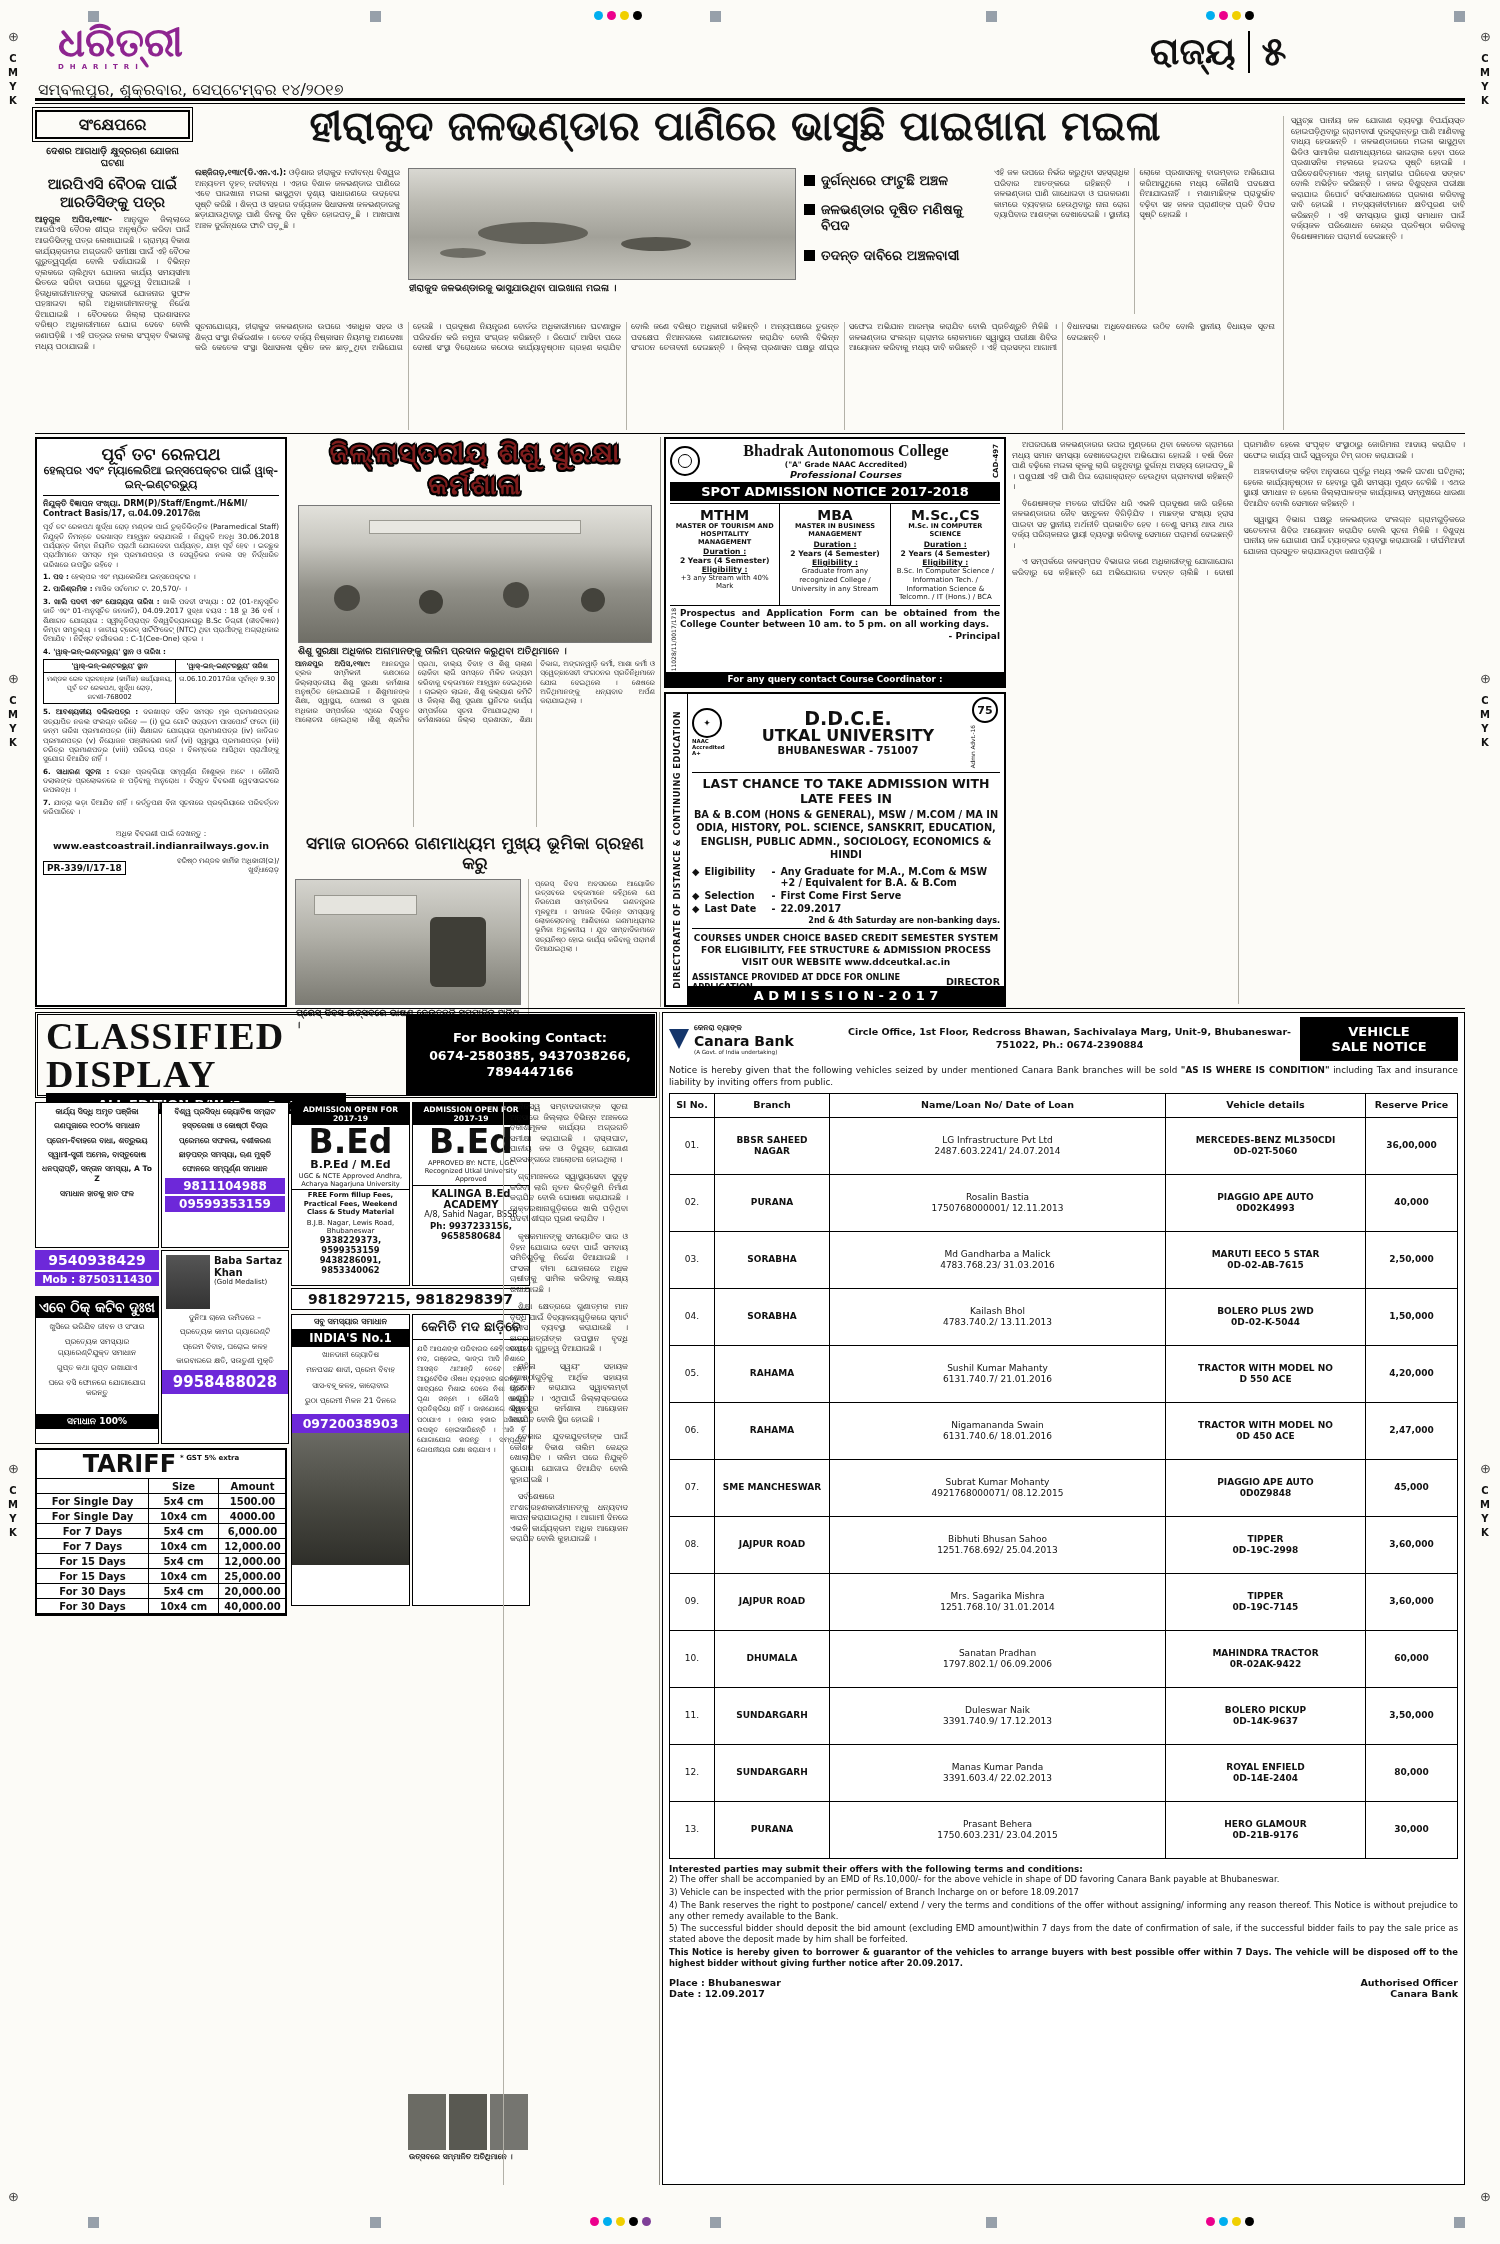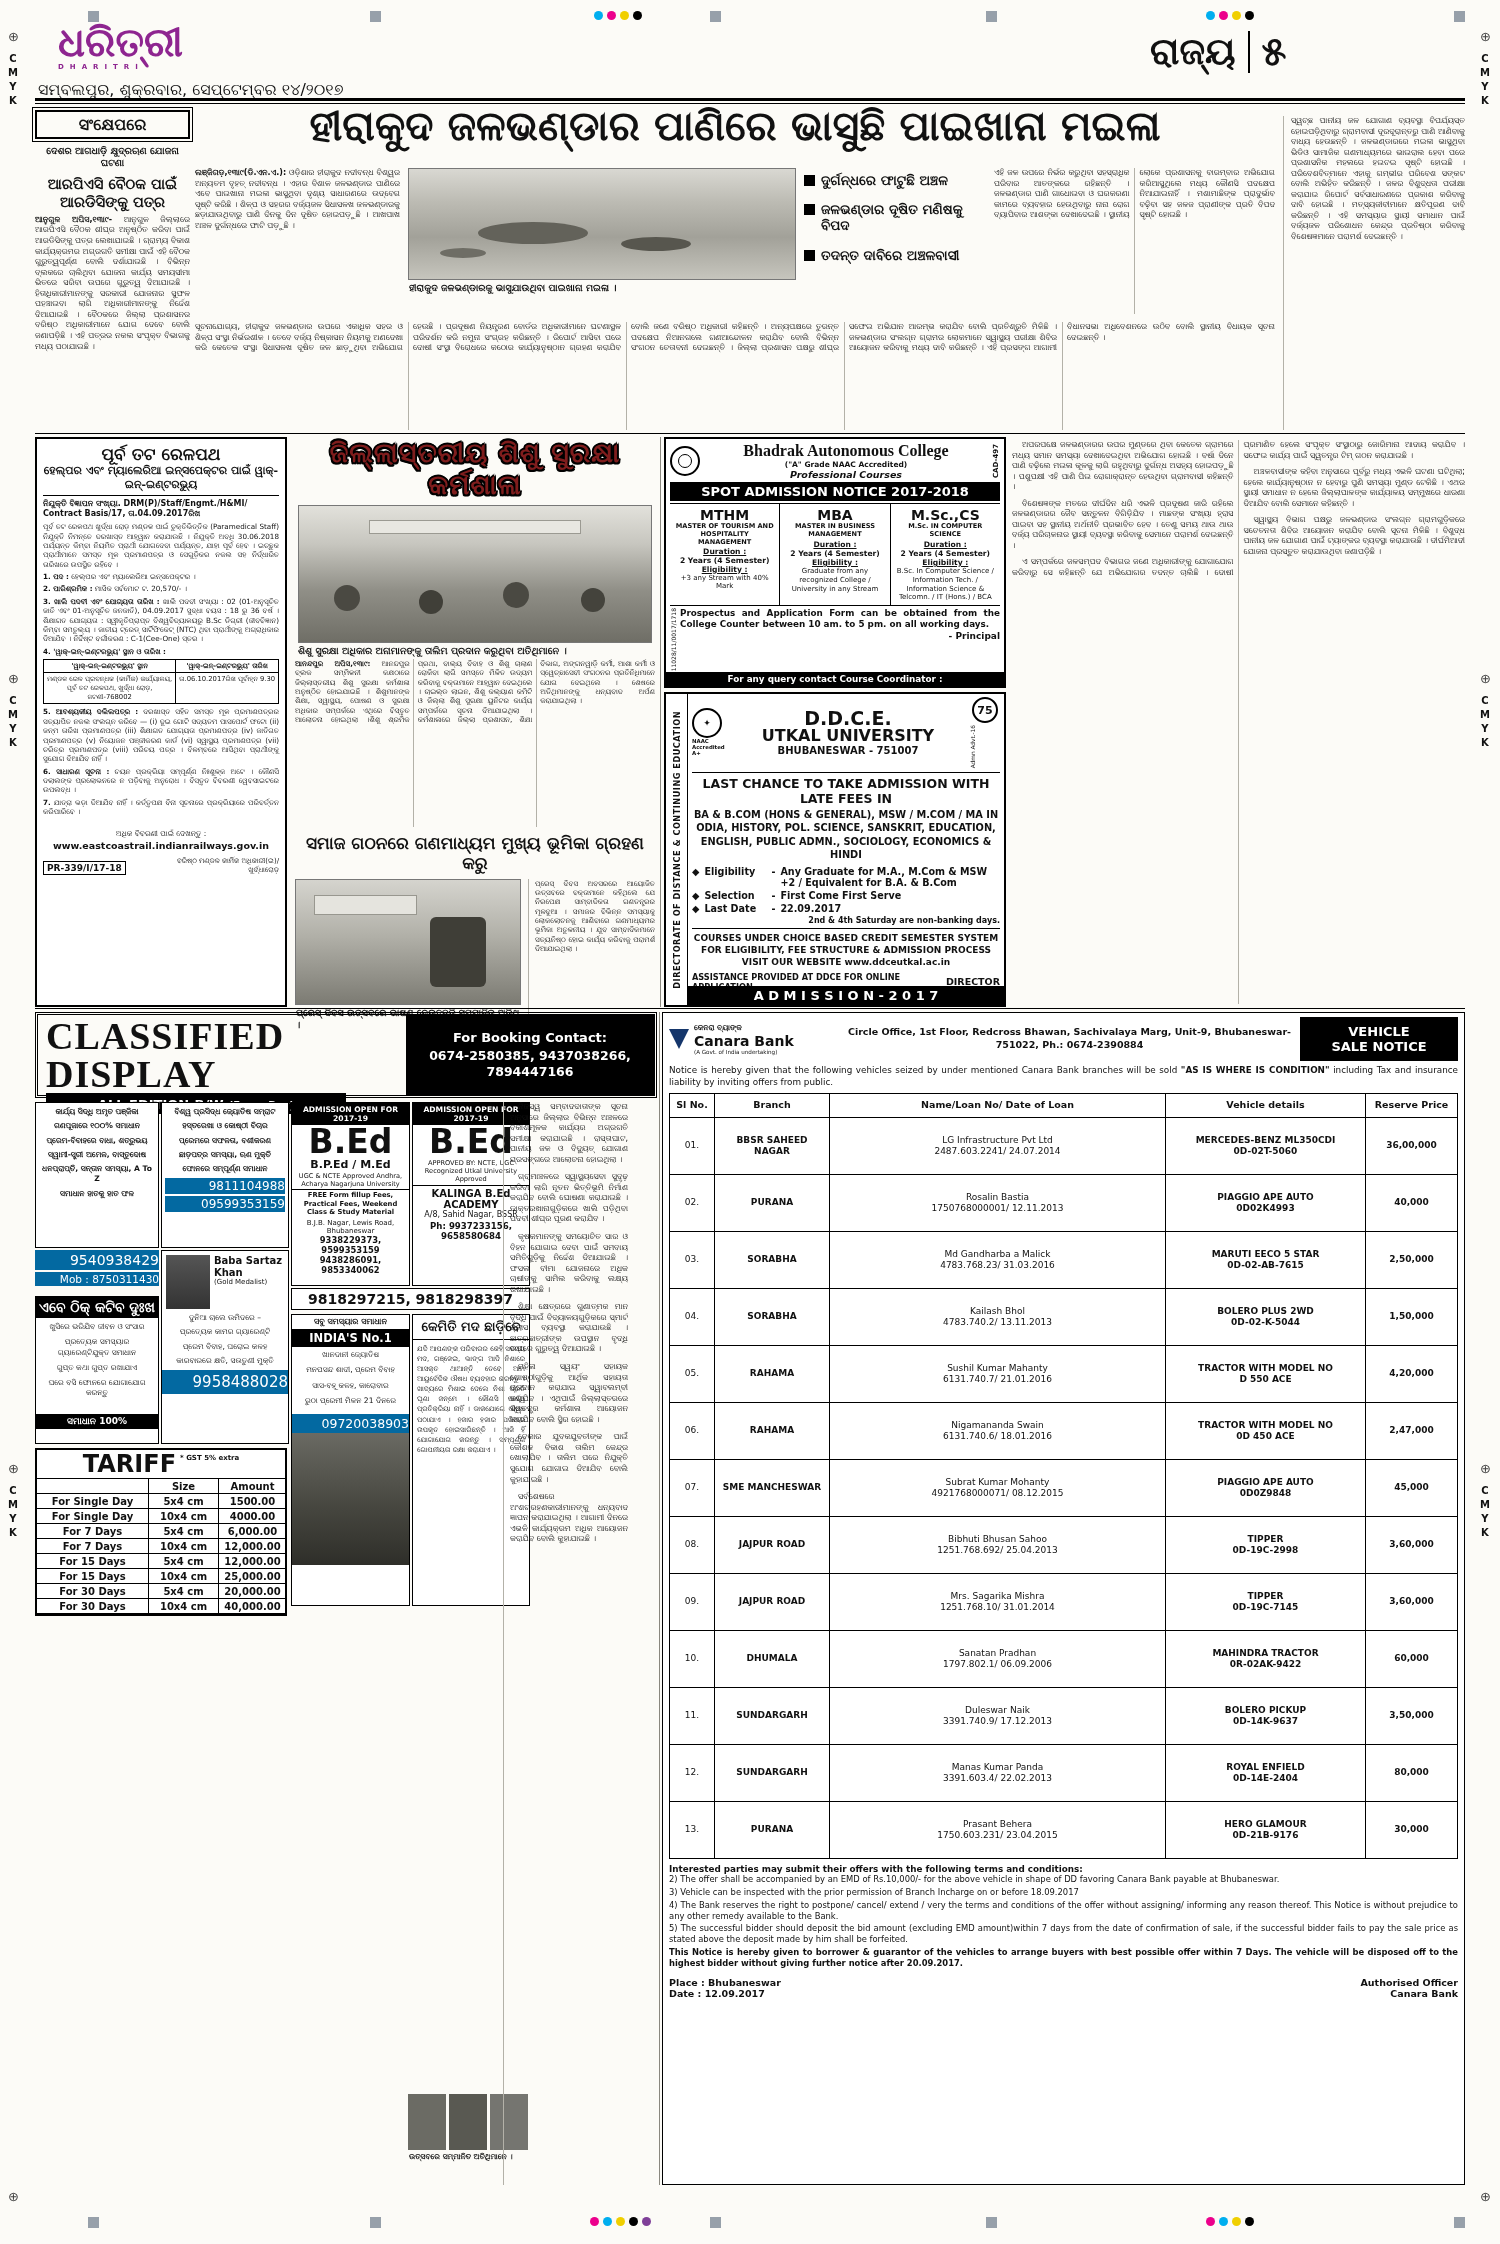--- a/index.html
+++ b/index.html
@@ -31,21 +31,21 @@
 .small-news{font-size:8px;line-height:1.32}
 .tiny-news{font-size:7.2px;line-height:1.3}
 .col2{column-count:2;column-gap:10px;column-rule:1px solid #b3b1a8}
 .col3{column-count:3;column-gap:8px;column-rule:1px solid #b3b1a8}
 .col5{column-count:5;column-gap:10px;column-rule:1px solid #b3b1a8}
 .lead-bullet{display:flex;gap:6px;margin-bottom:13px;align-items:flex-start}
 .lead-bullet .sq{width:11px;height:11px;background:#000;flex:0 0 11px;margin-top:3px}
 .lead-bullet span.t{font-size:13.5px;font-weight:bold;line-height:1.2}
 .adbox{border:1px solid #000;overflow:hidden;background:#fff}
 .adline{font-size:7.6px;line-height:1.35;text-align:center}
-.phonebar{background:#0369a1;color:#fff;font-weight:normal;text-align:right}
+.phonebar{background:#6d28d9;color:#fff;font-weight:bold;text-align:center}
 .course{padding:3px 4px;border-right:1px solid #000}
 .course:last-child{border-right:none}
 .crow{display:grid;grid-template-columns:45px 115px 1fr 200px 92px}
 .cc{border-right:1px solid #000;border-bottom:1px solid #000;padding:2px 4px;font-size:9px;line-height:1.25;display:flex;flex-direction:column;justify-content:center;text-align:center}
 .cc:first-child{border-left:none}
 .chead .cc{font-weight:bold;font-size:9.5px;min-height:24px}
 .trow{display:grid;grid-template-columns:112px 70px 68px}
 .tc{border:1px solid #000;border-top:none;border-left:none;font-size:10px;font-weight:bold;padding:1.5px 4px;text-align:center}
 .term{font-size:8.4px;line-height:1.3;text-align:justify;margin-bottom:2px}
 </style>

